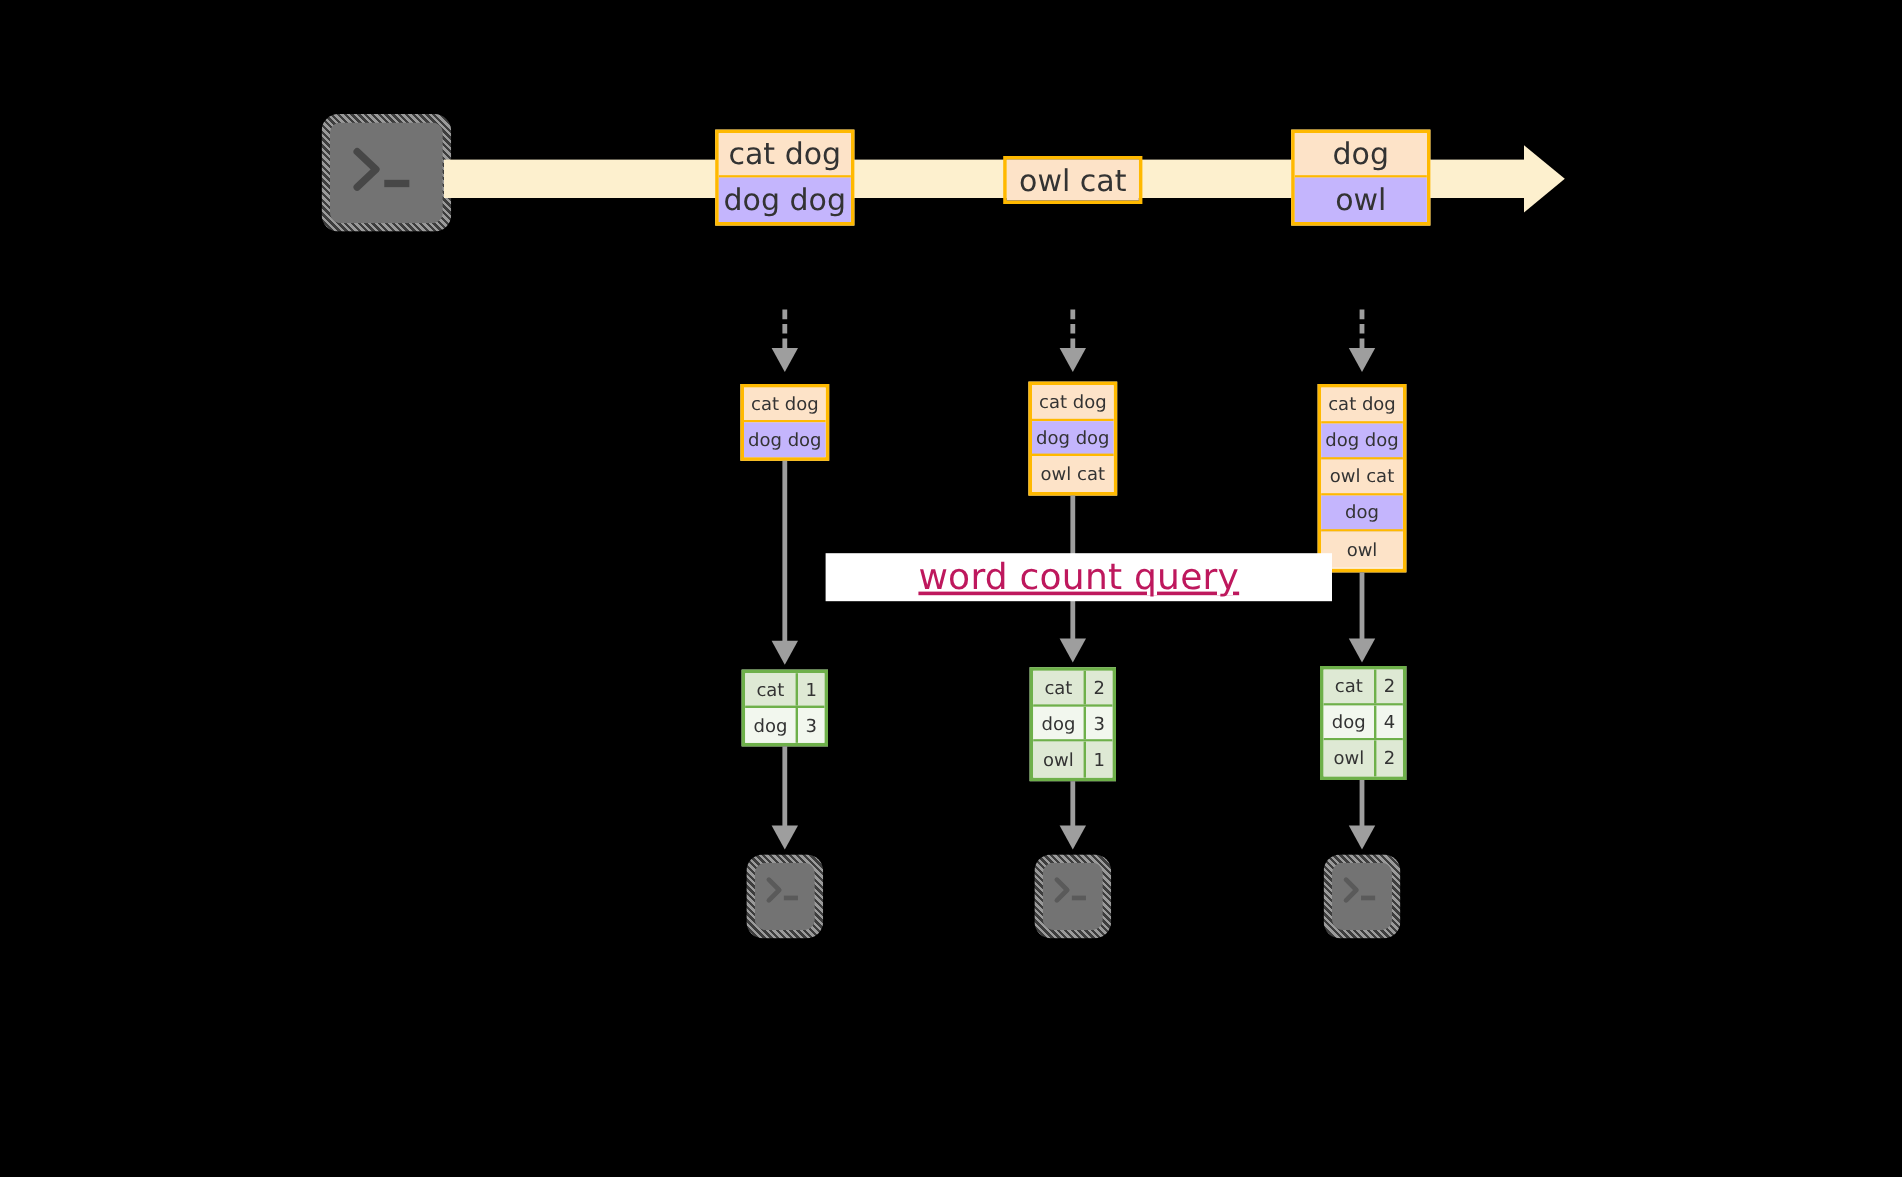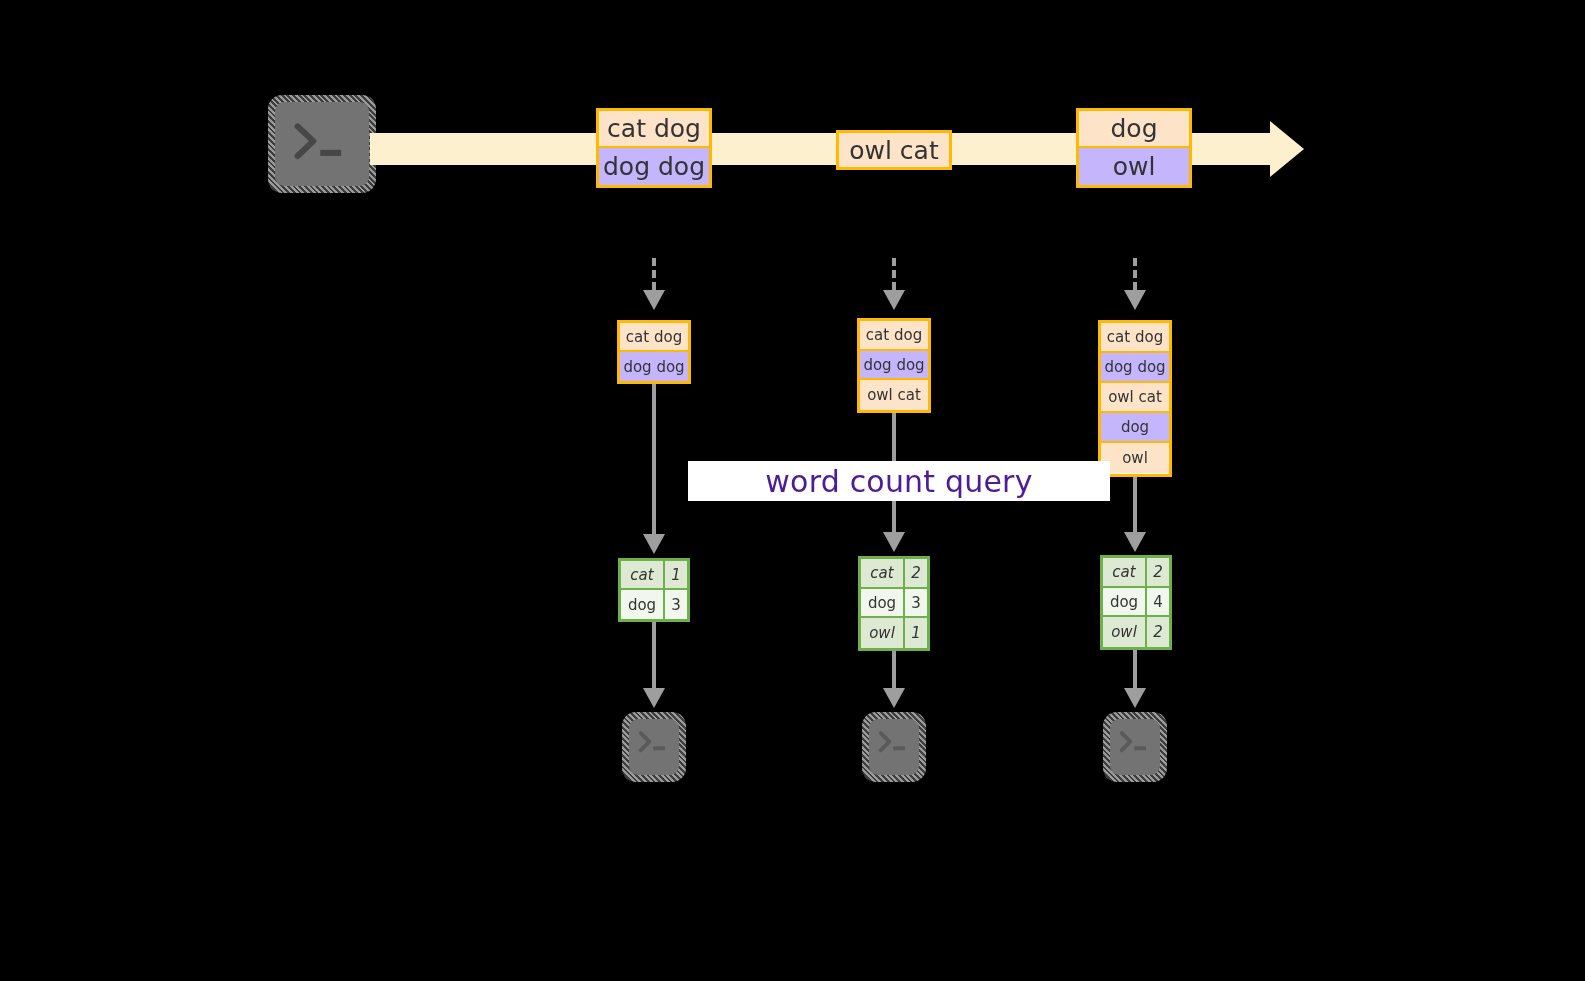--- a/index.html
+++ b/index.html
@@ -61,21 +61,21 @@
 
   
   .gbox{
     border:3px solid #6EB04A;
     display:flex;flex-direction:column;
     background:#F2F7EE;
   }
   .gbox .grow{display:flex;height:30px;box-sizing:border-box;
     border-bottom:2px solid #6EB04A;}
   .gbox .grow:last-child{border-bottom:none;}
-  .gbox .grow.dark{background:#DEE9D4;font-style:italic;}
+  .gbox .grow.dark{background:#DEE9D4;}
   .gbox .grow.light{background:#F2F7EE;}
   .gbox .gk{flex:0 0 44px;display:flex;align-items:center;justify-content:center;
     font-size:15px;color:#333;border-right:2px solid #6EB04A;box-sizing:border-box;}
   .gbox .gv{flex:1 1 auto;display:flex;align-items:center;justify-content:center;
     font-size:15px;color:#333;box-sizing:border-box;}
 
   
   .v-line{background:#9E9E9E;width:4px;}
   .v-line.dashed{
     background:none;
@@ -88,21 +88,21 @@
     border-right:11px solid transparent;
     border-top:20px solid #9E9E9E;
   }
 
   
   .qband{
     background:#FFFFFF;
     display:flex;align-items:center;justify-content:center;
   }
   .qband span{
-    font-size:30px;color:#4c1d95;white-space:nowrap;letter-spacing:.2px;
+    font-size:30px;color:#be185d;white-space:nowrap;letter-spacing:.2px;text-decoration:underline;
   }
 </style>
 </head>
 <body>
 
 <div id="stage">
 
   <div class="abs terminal" style="left:268px;top:95px;width:108px;height:98px;">
     <div class="inner"></div>
     <svg class="term-glyphs" viewBox="0 0 108 98">

